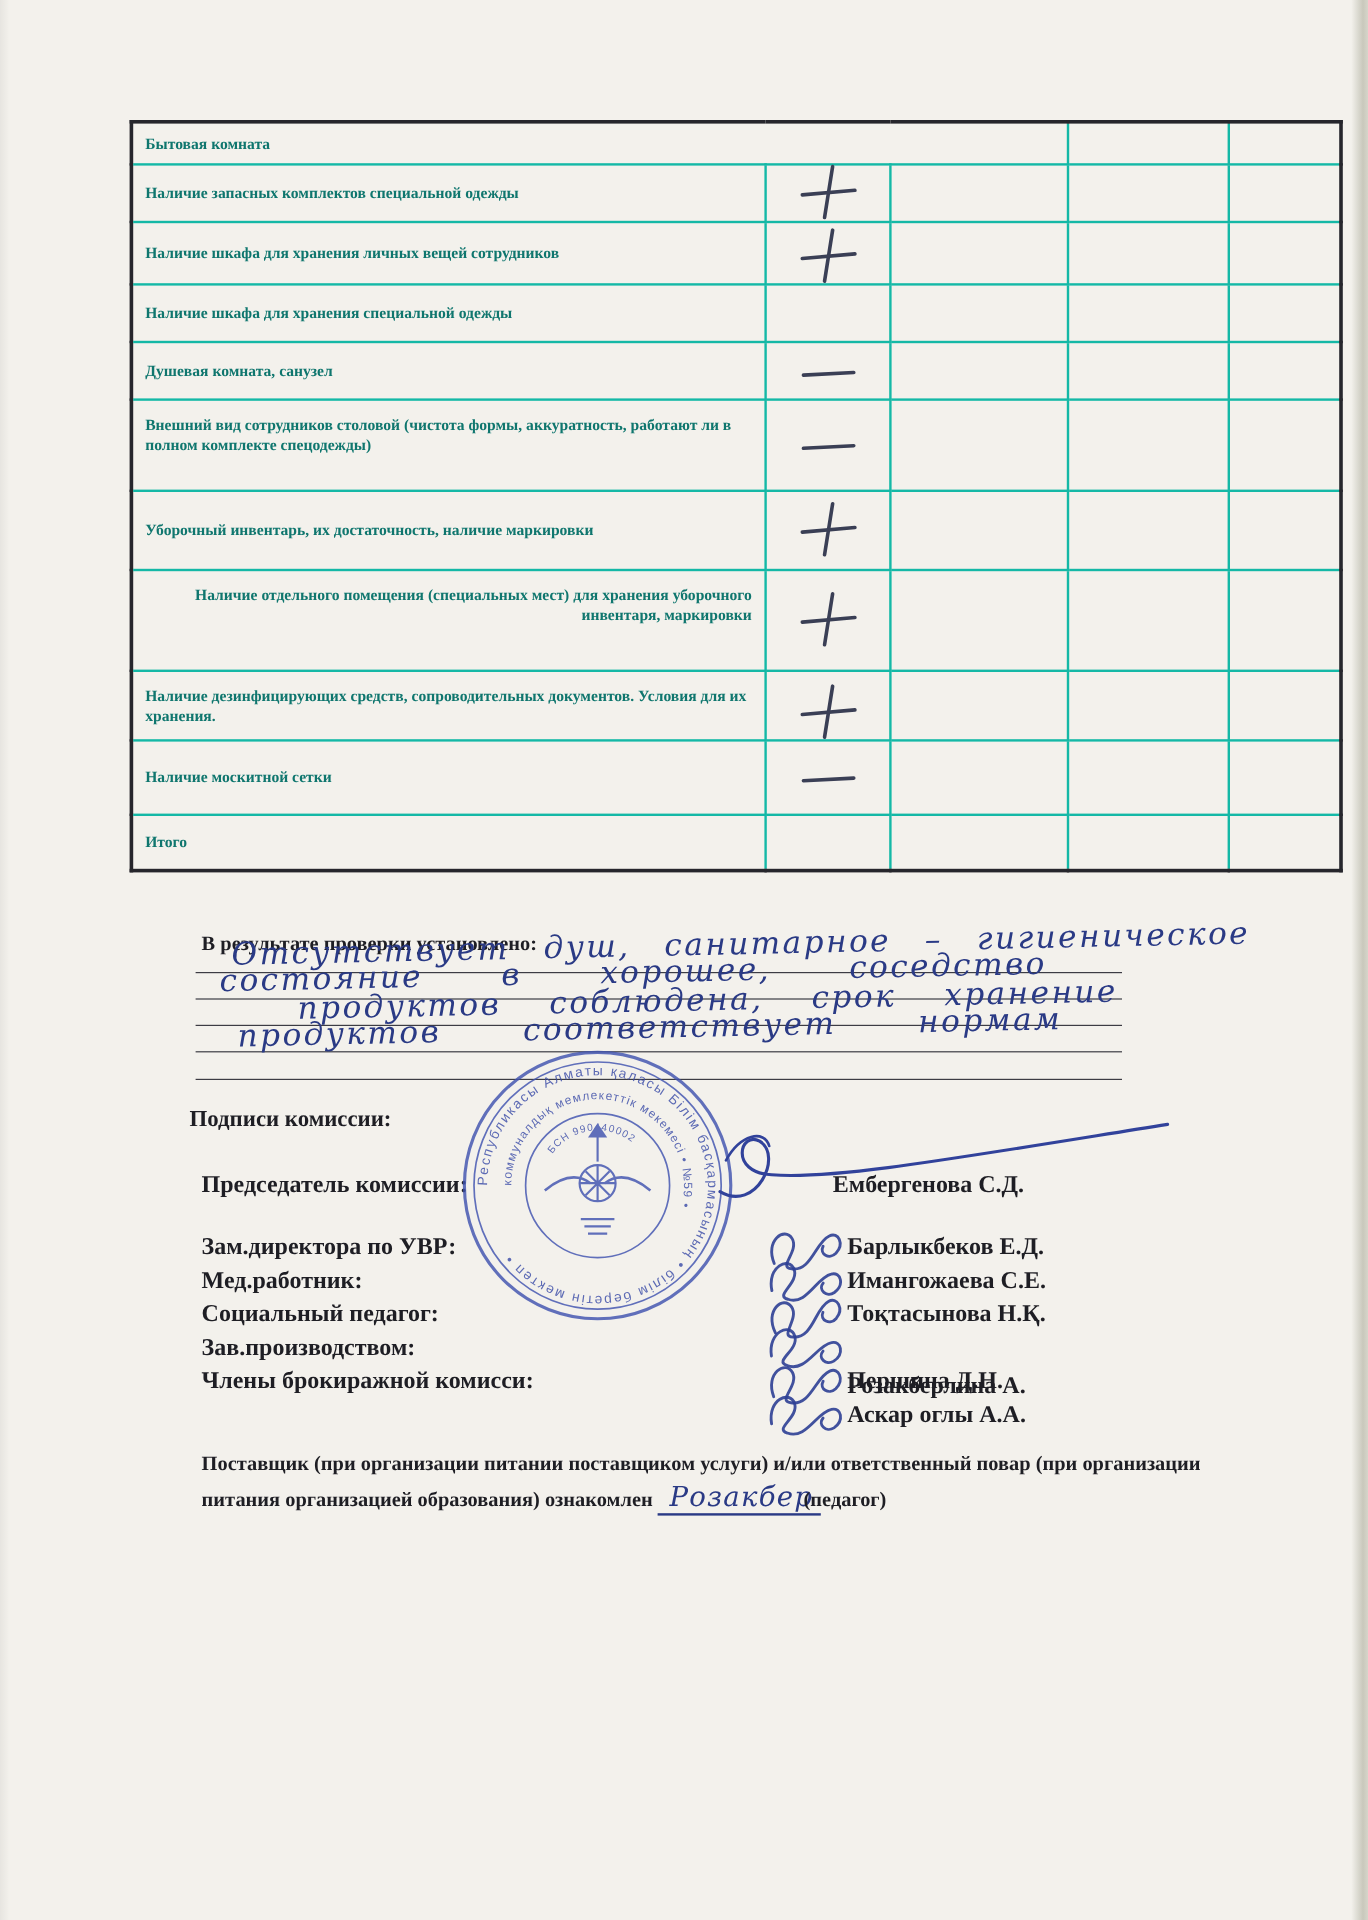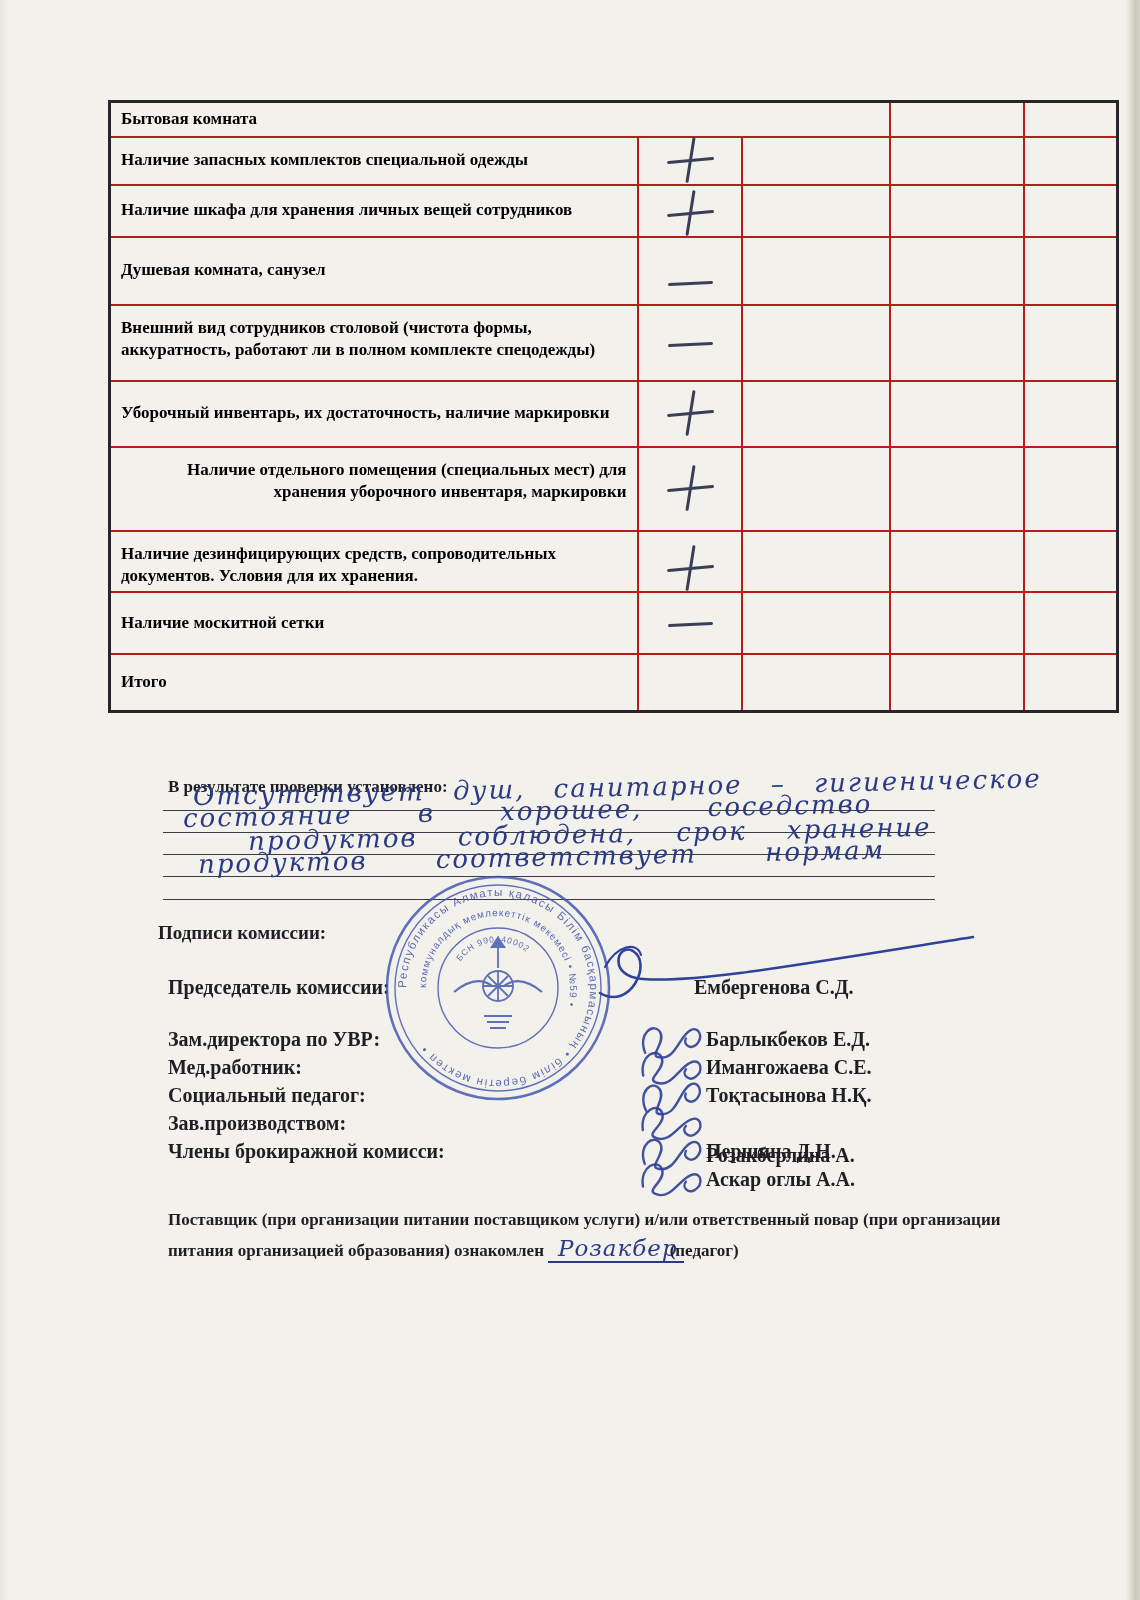--- a/index.html
+++ b/index.html
@@ -16,22 +16,22 @@
   .edge-left{
     position:absolute; left:0; top:0; width:8px; height:1600px;
     background:linear-gradient(to right, rgba(0,0,0,0.05), rgba(0,0,0,0));
   }
   
   table.checklist{
     position:absolute; left:108px; top:100px; width:1008px;
     border-collapse:collapse; table-layout:fixed;
   }
   table.checklist td{
-    border:2px solid #b91c1c; font-size:17px; line-height:1.32;
-    padding:4px 10px; vertical-align:middle; color:#000000;
+    border:2px solid #14b8a6; font-size:13px; line-height:1.32;
+    padding:4px 10px; vertical-align:middle; color:#0f766e;
   }
   table.checklist{border:3px solid #26262c;}
   td.section-cell{font-weight:bold;}
   td.row-label{padding-left:11px; padding-right:14px;font-weight:bold;}
   td.row-label.bold{font-weight:bold;}
   td.row-label.top{vertical-align:top; padding-top:11px;}
   td.mark-cell{padding:0; vertical-align:middle;}
   td.mark-cell.low{vertical-align:bottom; padding-bottom:3px;}
   .mark{position:relative; width:48px; height:38px; margin:0 auto;}
   .mark.plus::before{
@@ -121,21 +121,28 @@
         </tr>
         <tr style="height: 52px;">
           <td class="row-label">Наличие шкафа для хранения личных вещей сотрудников</td>
           <td class="mark-cell low">
             <div class="mark plus"></div>
           </td>
           <td></td>
           <td></td>
           <td></td>
         </tr>
-        <tr style="height: 68px;">
+        <tr style="height: 48px;">
+          <td class="row-label">Наличие шкафа  для хранения специальной одежды</td>
+          <td class="mark-cell"></td>
+          <td></td>
+          <td></td>
+          <td></td>
+        </tr>
+        <tr style="height: 48px;">
           <td class="row-label">Душевая комната, санузел</td>
           <td class="mark-cell low">
             <div class="mark minus"></div>
           </td>
           <td></td>
           <td></td>
           <td></td>
         </tr>
         <tr style="height: 76px;">
           <td class="row-label top">Внешний вид сотрудников столовой (чистота формы, аккуратность, работают ли в полном комплекте спецодежды)</td>
@@ -175,21 +182,21 @@
         </tr>
         <tr style="height: 62px;">
           <td class="row-label">Наличие москитной сетки</td>
           <td class="mark-cell">
             <div class="mark minus"></div>
           </td>
           <td></td>
           <td></td>
           <td></td>
         </tr>
-        <tr style="height: 57px;">
+        <tr style="height: 47px;">
           <td class="row-label bold">Итого</td>
           <td class="mark-cell"></td>
           <td></td>
           <td></td>
           <td></td>
         </tr>
       </tbody>
   </table>
 
   <div class="result-heading">В результате проверки установлено:</div>

